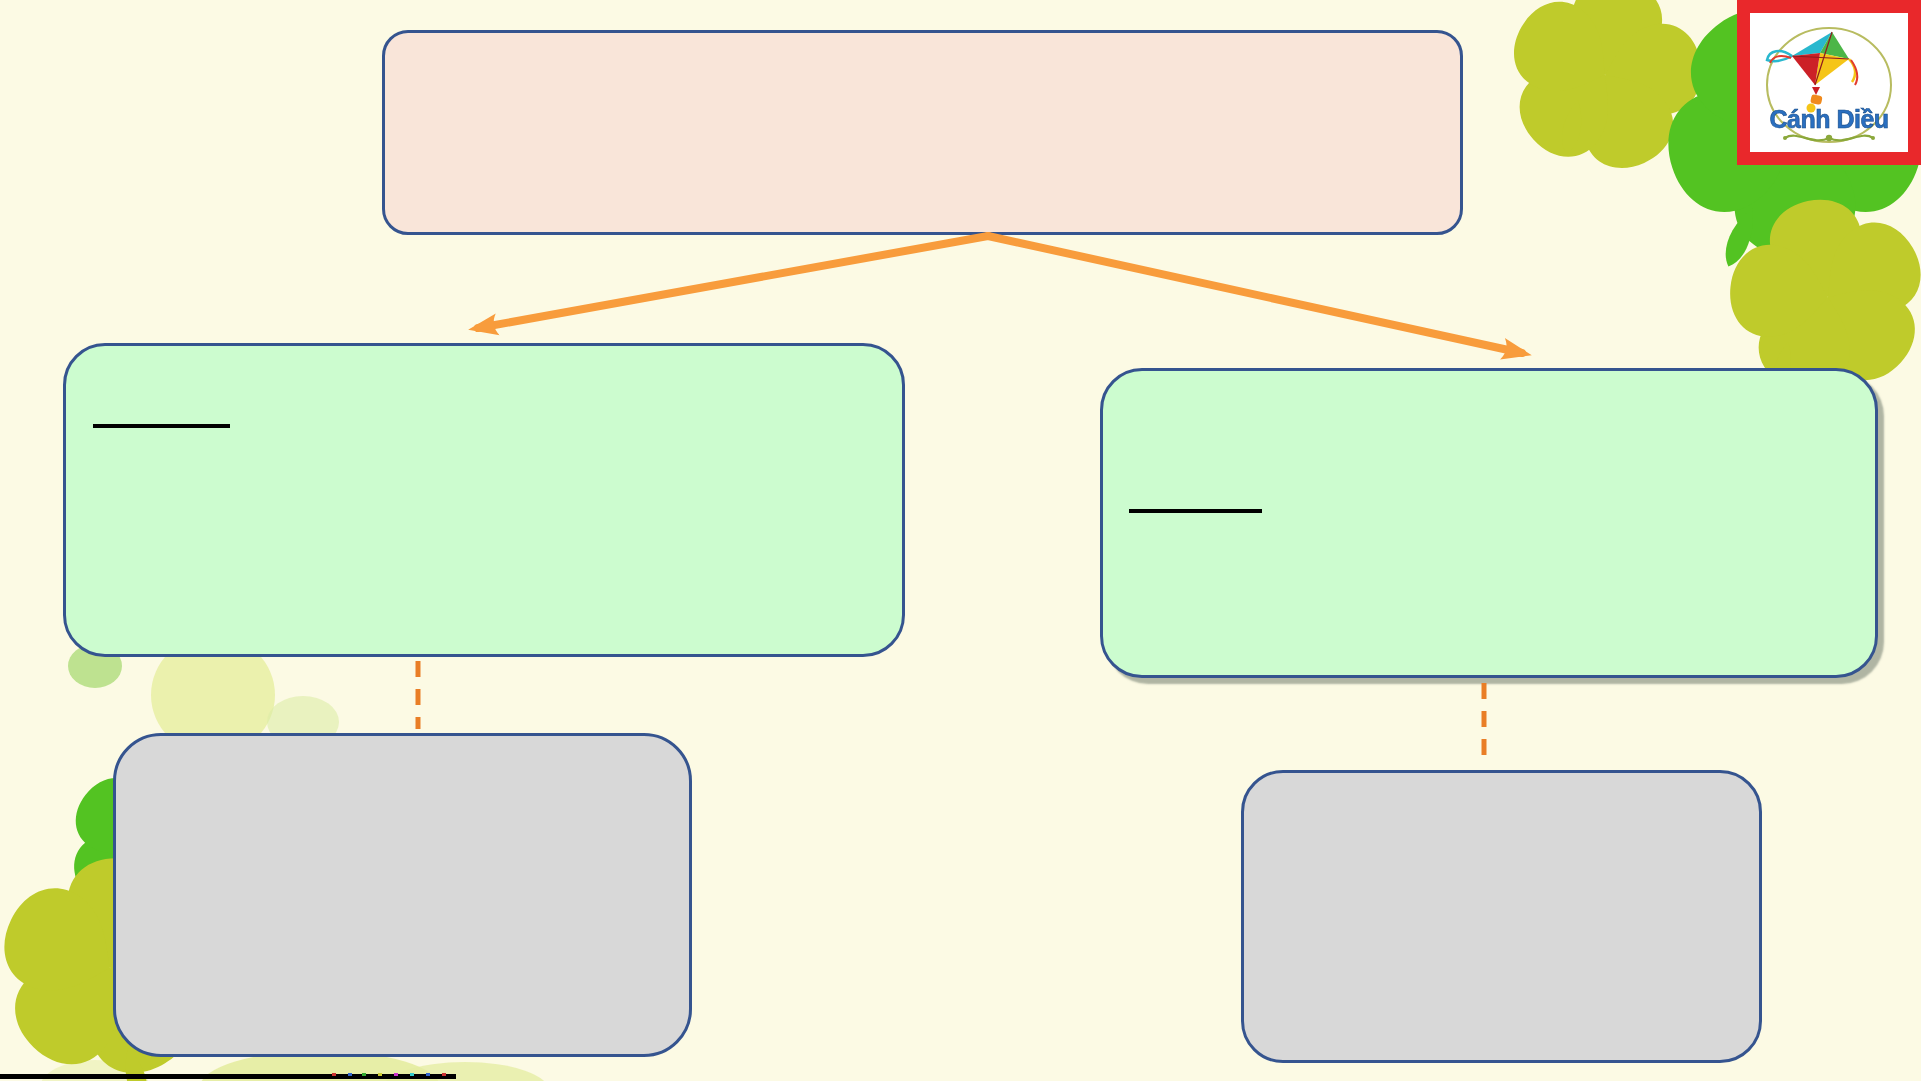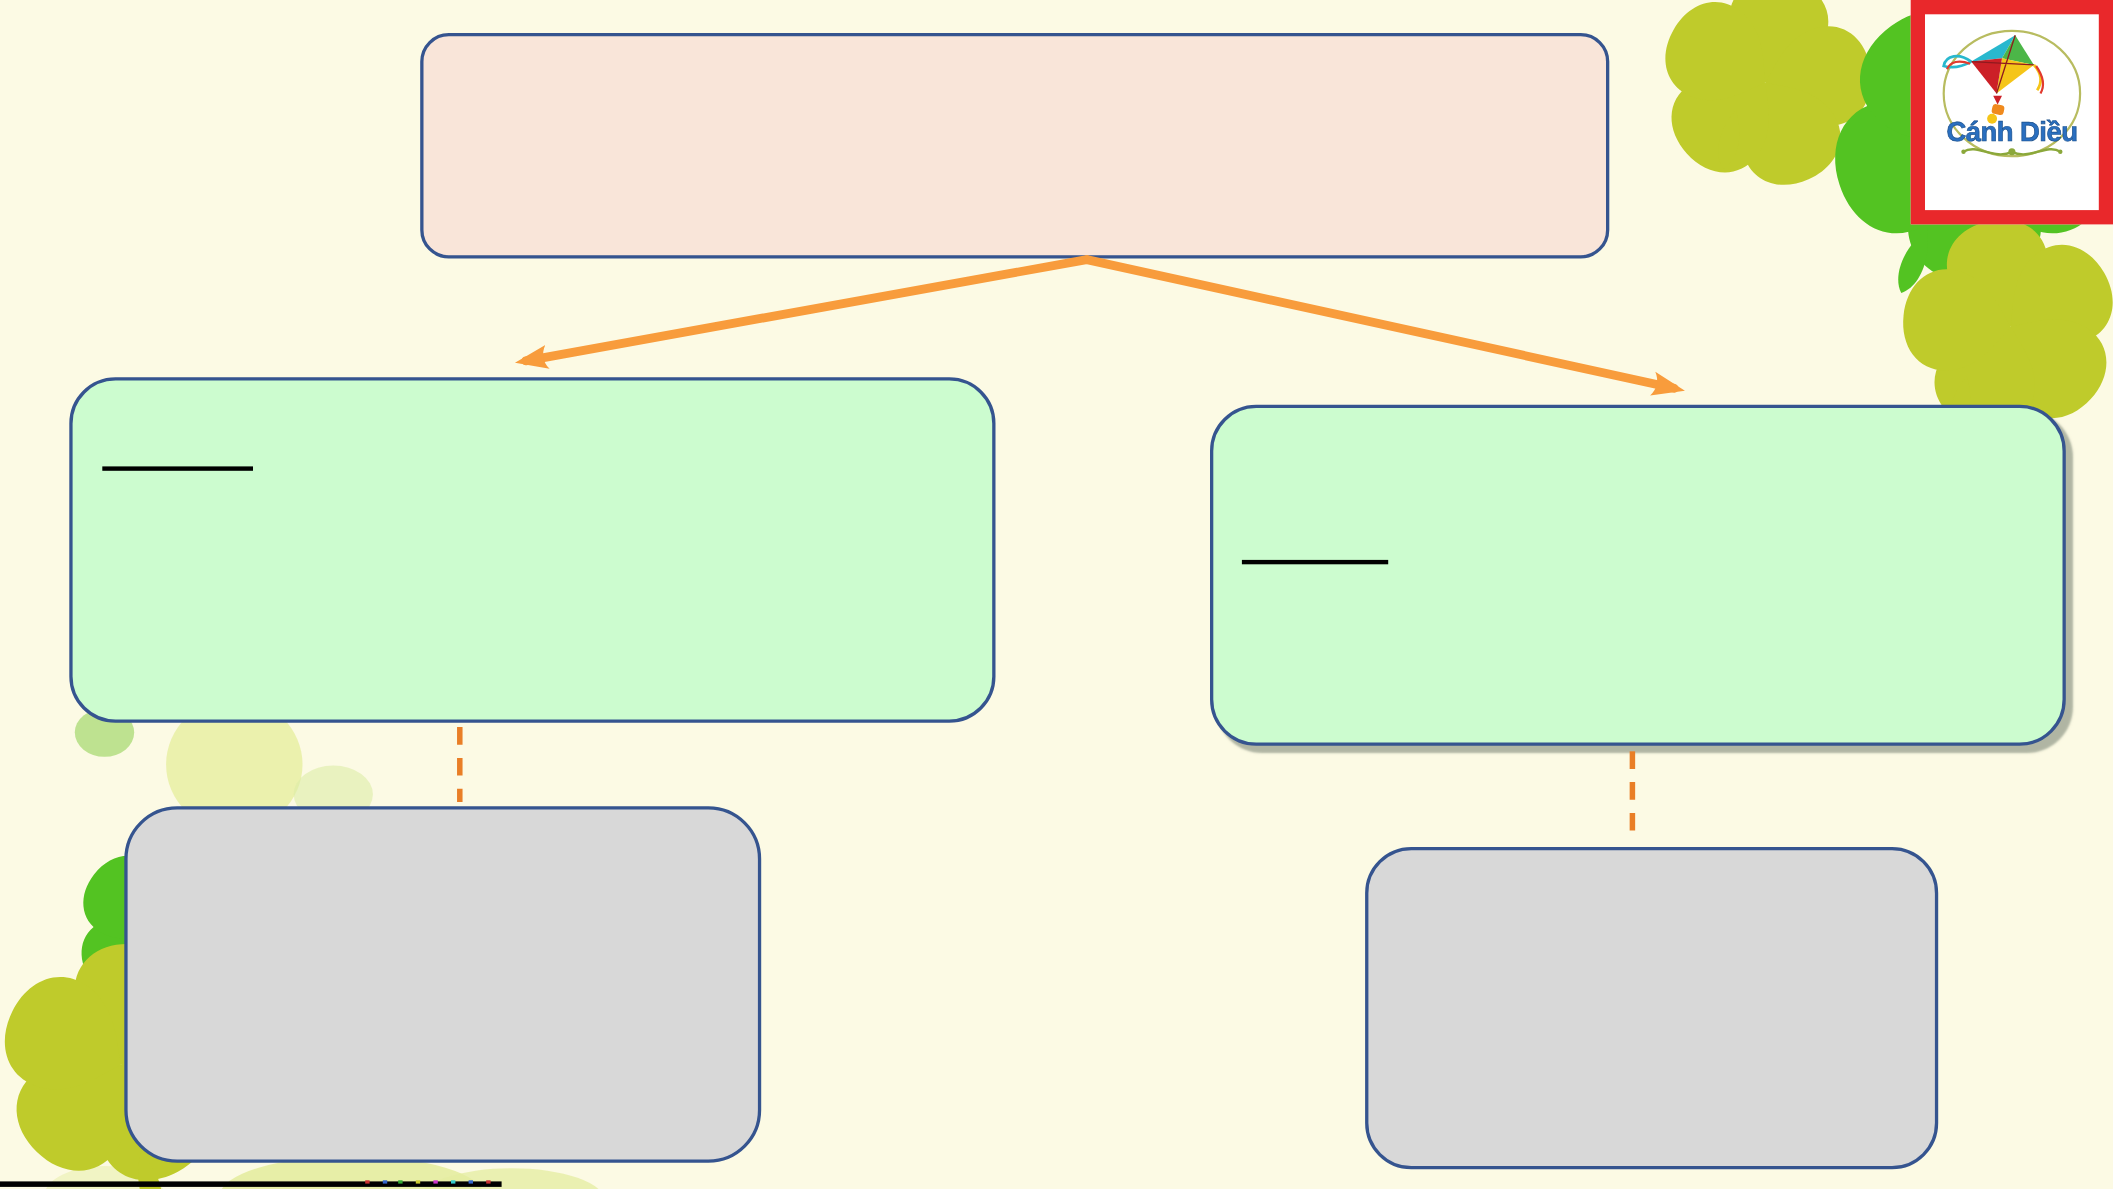--- a/index.html
+++ b/index.html
@@ -16,21 +16,21 @@
   #left-branch-box{left:63px;top:343px;width:842px;height:314px;background:#CCFCCF;border-radius:42px;}
   #right-branch-box{left:1100px;top:368px;width:778px;height:310px;background:#CCFCCF;border-radius:42px;
     box-shadow:6px 6px 2px rgba(125,135,120,0.6);}
   #left-note-box{left:113px;top:733px;width:579px;height:324px;background:#D8D8D8;border-radius:48px;}
   #right-note-box{left:1241px;top:770px;width:521px;height:293px;background:#D8D8D8;border-radius:42px;}
   .box-label{position:absolute;left:20px;top:10px;font-size:24px;color:#1a1a1a;}
   .blank-line{position:absolute;height:4px;background:#000;}
   #left-blank-line{left:27px;top:78px;width:137px;}
   #right-blank-line{left:26px;top:138px;width:133px;}
   #logo{
-    position:absolute;left:1737px;top:0;width:184px;height:204px;z-index:4;
+    position:absolute;left:1737px;top:0;width:184px;height:165px;z-index:4;
     background:#FFFFFF;border:13px solid #E9282B;box-sizing:border-box;
   }
   #logo svg{position:absolute;left:-13px;top:-13px;}
   #footer-artifact{position:absolute;left:0;top:1074px;width:456px;height:5px;background:#000;z-index:5;}
   .tick{position:absolute;top:-1px;width:4px;height:3px;z-index:6;}
 </style>
 </head>
 <body>
 
 <svg id="deco-layer" class="layer" viewBox="0 0 1921 1081" xmlns="http://www.w3.org/2000/svg">

